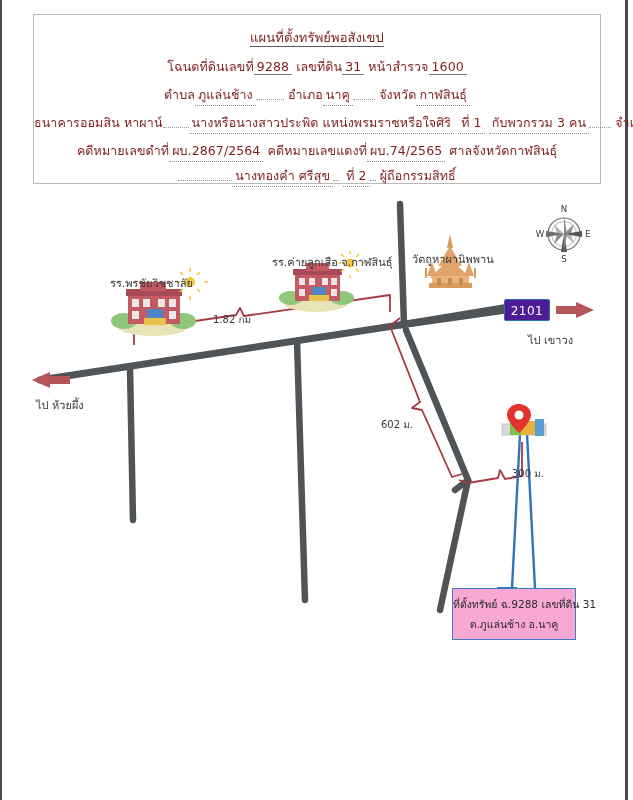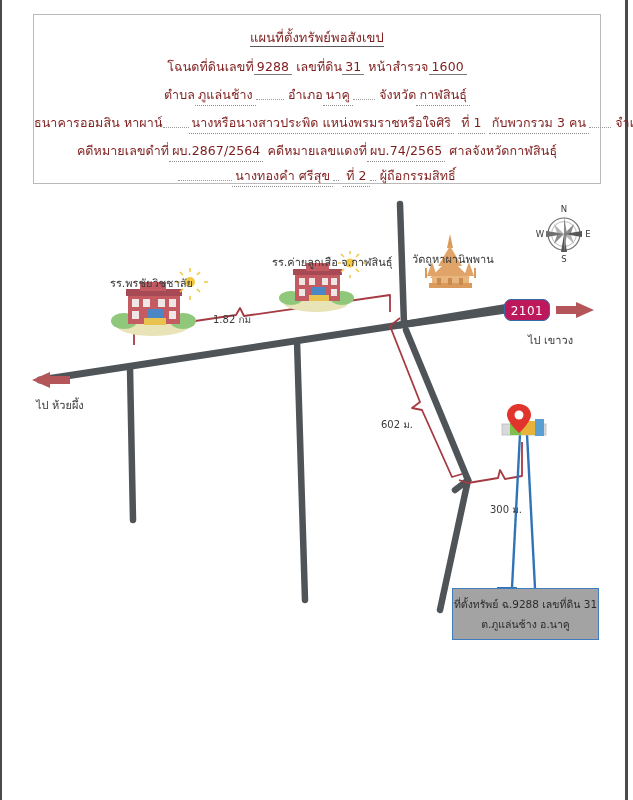--- a/index.html
+++ b/index.html
@@ -97,49 +97,49 @@
     color: #3a3a3a;
     white-space: nowrap;
   }
   .lbl-school1 { left: 110px; top: 274px; }
   .lbl-school2 { left: 272px; top: 253px; }
   .lbl-temple  { left: 412px; top: 242px; margin-top: 8px; }
   .lbl-goto-khaowong { left: 528px; top: 331px; }
   .lbl-goto-huaiphueng { left: 36px; top: 396px; }
   .lbl-dist1 { left: 213px; top: 312px; font-size: 10px; }
   .lbl-dist2 { left: 381px; top: 417px; font-size: 10px; }
-  .lbl-dist3 { left: 490px; top: 466px; font-size: 10px; margin-top: 36px; }
+  .lbl-dist3 { left: 512px; top: 466px; font-size: 10px; }
 
   
   .route-shield {
     position: absolute;
     left: 504px;
     top: 299px;
     width: 46px;
     height: 22px;
-    background: #be185d;
+    background: #4c1d95;
     border: 1.6px solid #2f6ea5;
-    border-radius: 7px;
+    border-radius: 2px;
     color: #ffffff;
     font-size: 12px;
     line-height: 22px;
     text-align: center;
     box-sizing: border-box;
     letter-spacing: 0.5px;
   }
 
   
   .callout {
     position: absolute;
     left: 452px;
     top: 588px;
-    width: 147px;
+    width: 124px;
     height: 52px;
     border: 1.4px solid #3e7ec0;
-    background: #a3a3a3;
+    background: #f9a8d4;
     box-sizing: border-box;
   }
   .callout .c1 {
     position: absolute;
     top: 7px; left: 0; width: 100%;
     text-align: center;
     font-size: 10.5px;
     color: #2b2b2b;
     white-space: nowrap;
   }

